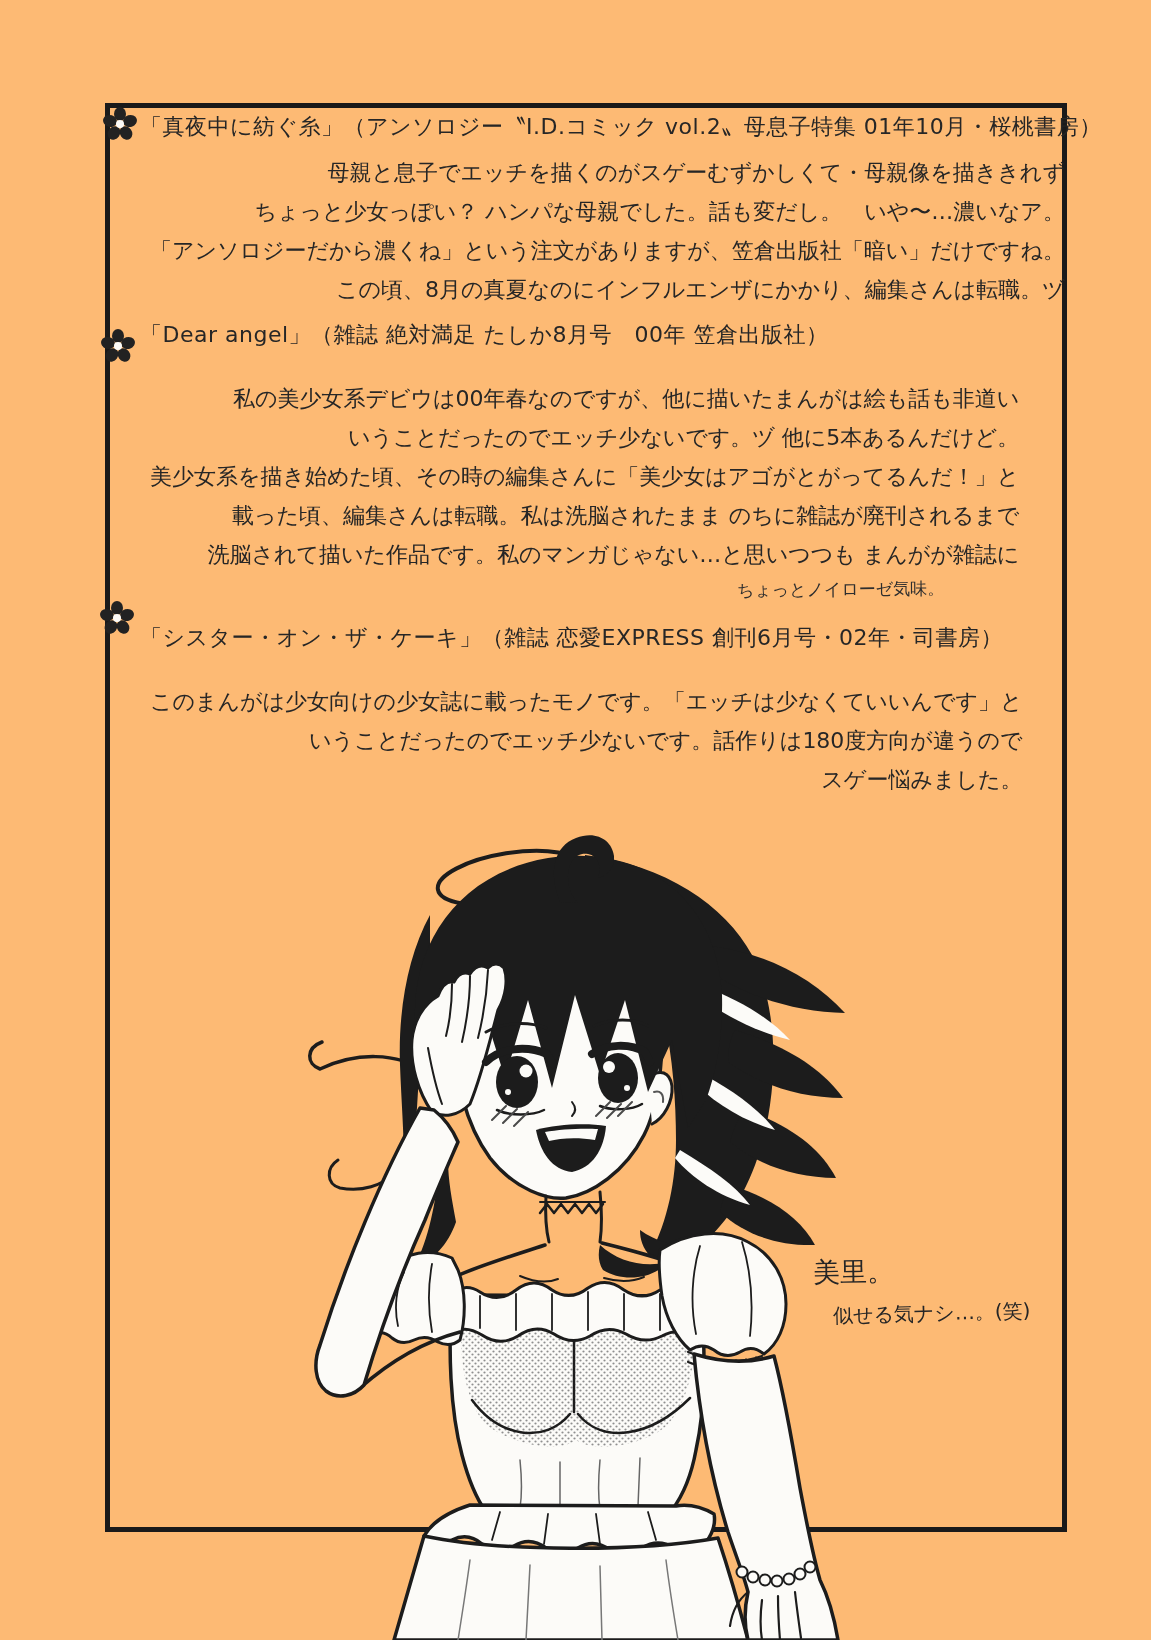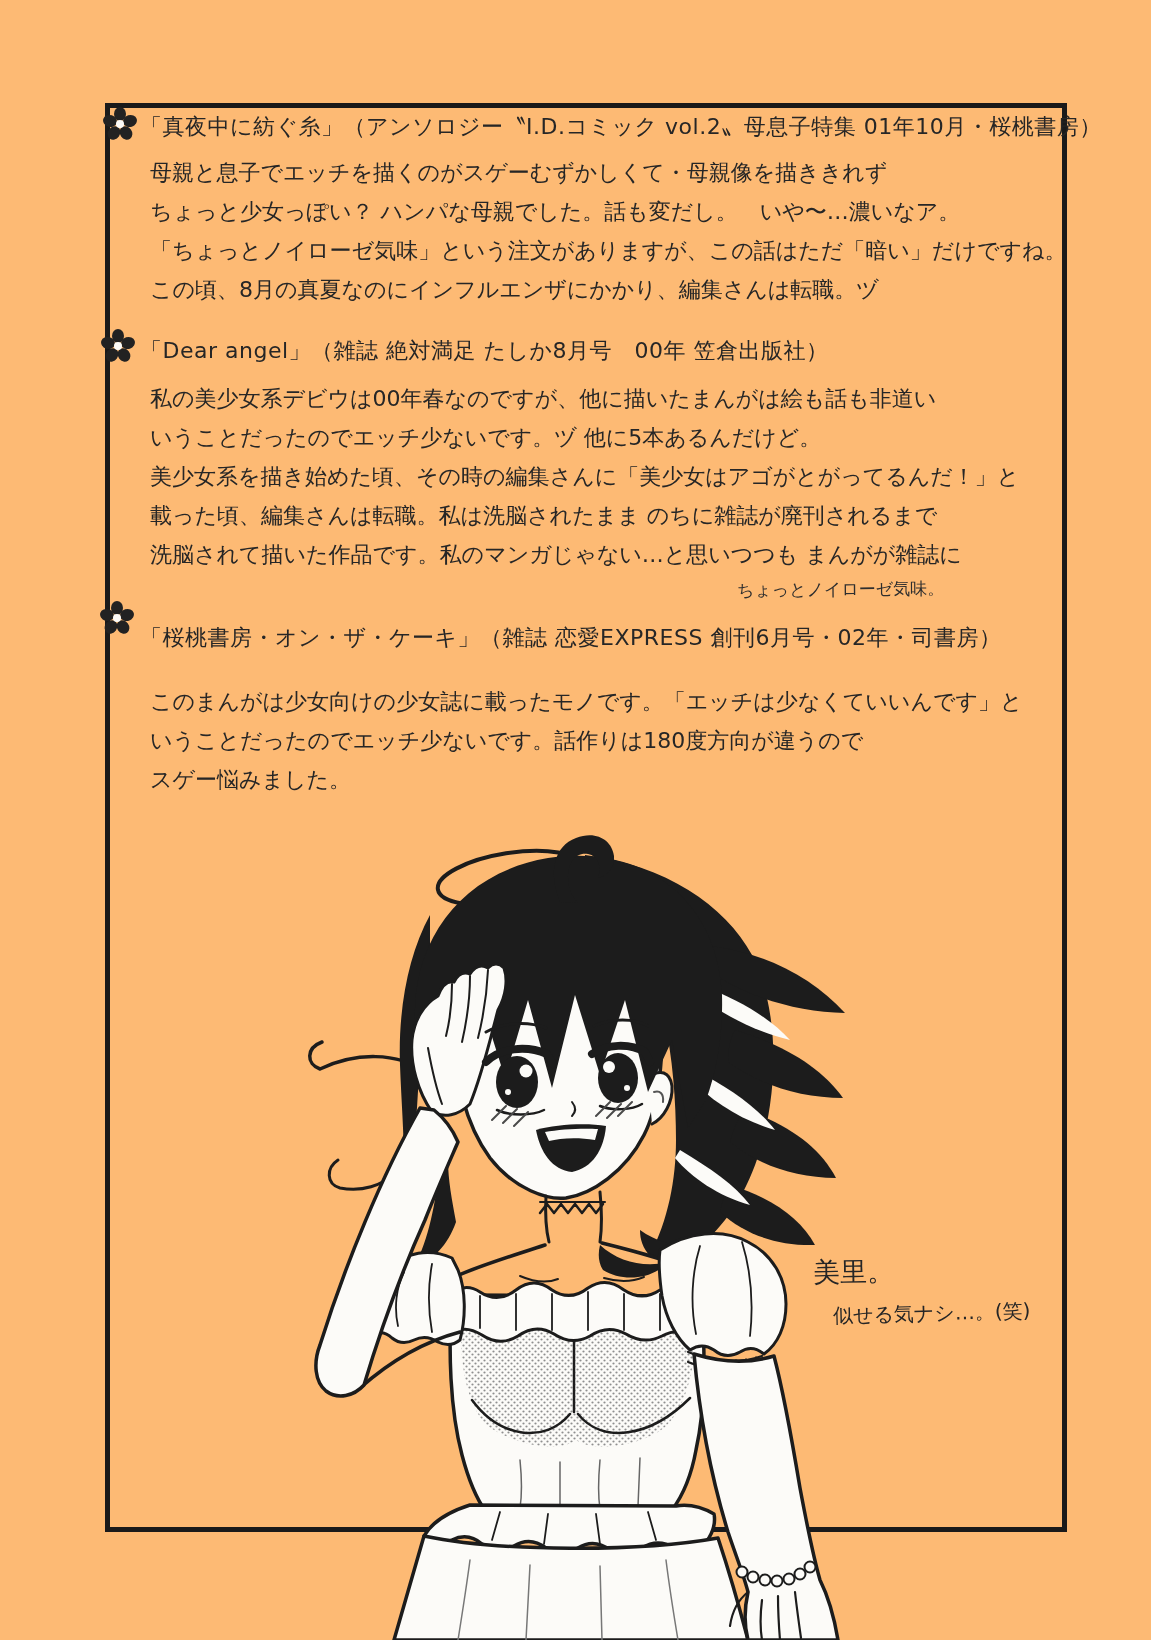--- a/index.html
+++ b/index.html
@@ -14,21 +14,21 @@
   }
   .frame {
     position:absolute; left:105px; top:103px;
     width:962px; height:1429px;
     border:5px solid #1a1a1a;
     box-sizing:border-box;
   }
   .txt { position:absolute; white-space:nowrap; }
   .hdr  { font-size:22px; letter-spacing:0.5px; }
   .bodytxt { font-size:22px; line-height:39px; }
-  .bodytxt div { height:39px; }
+  .bodytxt div { height:39px;text-align:right; }
   .note { font-size:17px; color:#2e2e2e; transform:rotate(-0.5deg); }
   .cap-name { font-size:27px; transform:rotate(-1deg); }
   .cap-note { font-size:20px; transform:rotate(-1.5deg); }
   .flower { position:absolute; }
   svg.illus { position:absolute; left:0; top:0; }
 </style>
 </head>
 <body>
 
 <div class="page">
@@ -63,35 +63,35 @@
       <ellipse cx="12" cy="27" rx="6" ry="7" transform="rotate(216 12 27)"></ellipse>
       <ellipse cx="8" cy="15" rx="6" ry="7" transform="rotate(288 8 15)"></ellipse>
     </g>
       <circle cx="18" cy="18" r="4" fill="#fcfbf8"></circle>
   </svg>
 
   <div class="txt hdr" style="left:140px;top:112px">「真夜中に紡ぐ糸」（アンソロジー〝I.D.コミック vol.2〟母息子特集 01年10月・桜桃書房）</div>
   <div class="txt bodytxt" style="left:150px;top:153px">
     <div>母親と息子でエッチを描くのがスゲーむずかしくて・母親像を描ききれず</div>
     <div>ちょっと少女っぽい？ ハンパな母親でした。話も変だし。　いや〜…濃いなア。</div>
-    <div>「ちょっとノイローゼ気味」という注文がありますが、この話はただ「暗い」だけですね。</div>
+    <div>「アンソロジーだから濃くね」という注文がありますが、笠倉出版社「暗い」だけですね。</div>
     <div>この頃、8月の真夏なのにインフルエンザにかかり、編集さんは転職。ヅ</div>
   </div>
 
-  <div class="txt hdr" style="left:140px;top:336px">「Dear angel」（雑誌 絶対満足 たしか8月号　00年 笠倉出版社）</div>
+  <div class="txt hdr" style="left:140px;top:320px">「Dear angel」（雑誌 絶対満足 たしか8月号　00年 笠倉出版社）</div>
   <div class="txt bodytxt" style="left:150px;top:379px">
     <div>私の美少女系デビウは00年春なのですが、他に描いたまんがは絵も話も非道い</div>
     <div>いうことだったのでエッチ少ないです。ヅ 他に5本あるんだけど。</div>
     <div>美少女系を描き始めた頃、その時の編集さんに「美少女はアゴがとがってるんだ！」と</div>
     <div>載った頃、編集さんは転職。私は洗脳されたまま のちに雑誌が廃刊されるまで</div>
     <div>洗脳されて描いた作品です。私のマンガじゃない…と思いつつも まんがが雑誌に</div>
   </div>
   <div class="txt note" style="left:737px;top:578px">ちょっとノイローゼ気味。</div>
 
-  <div class="txt hdr" style="left:140px;top:623px">「桜桃書房・オン・ザ・ケーキ」（雑誌 恋愛EXPRESS 創刊6月号・02年・司書房）</div>
+  <div class="txt hdr" style="left:140px;top:623px">「シスター・オン・ザ・ケーキ」（雑誌 恋愛EXPRESS 創刊6月号・02年・司書房）</div>
   <div class="txt bodytxt" style="left:150px;top:682px">
     <div>このまんがは少女向けの少女誌に載ったモノです。「エッチは少なくていいんです」と</div>
     <div>いうことだったのでエッチ少ないです。話作りは180度方向が違うので</div>
     <div>スゲー悩みました。</div>
   </div>
 
   <svg class="illus" width="1151" height="1640" viewBox="0 0 1151 1640">
     <defs>
       <pattern id="tone" width="6" height="6" patternUnits="userSpaceOnUse">
         <circle cx="1.5" cy="1.5" r="1.1" fill="#8f8f8f"></circle>

